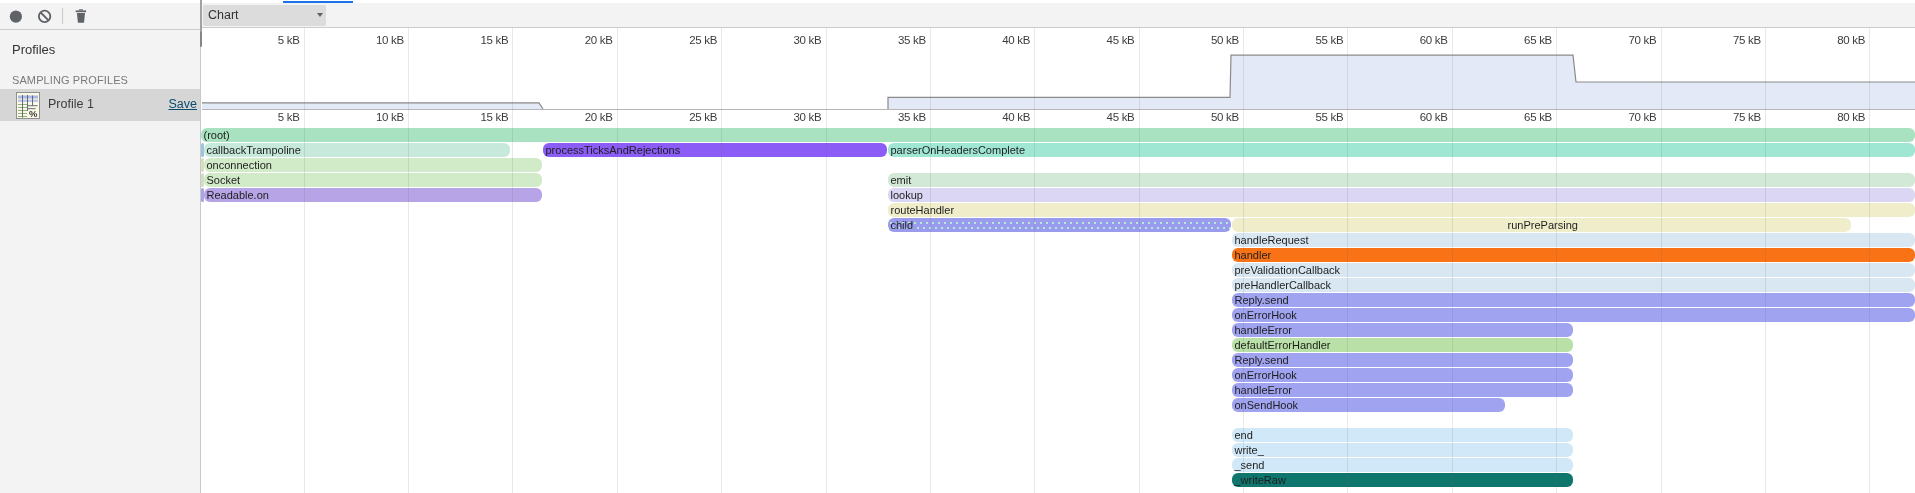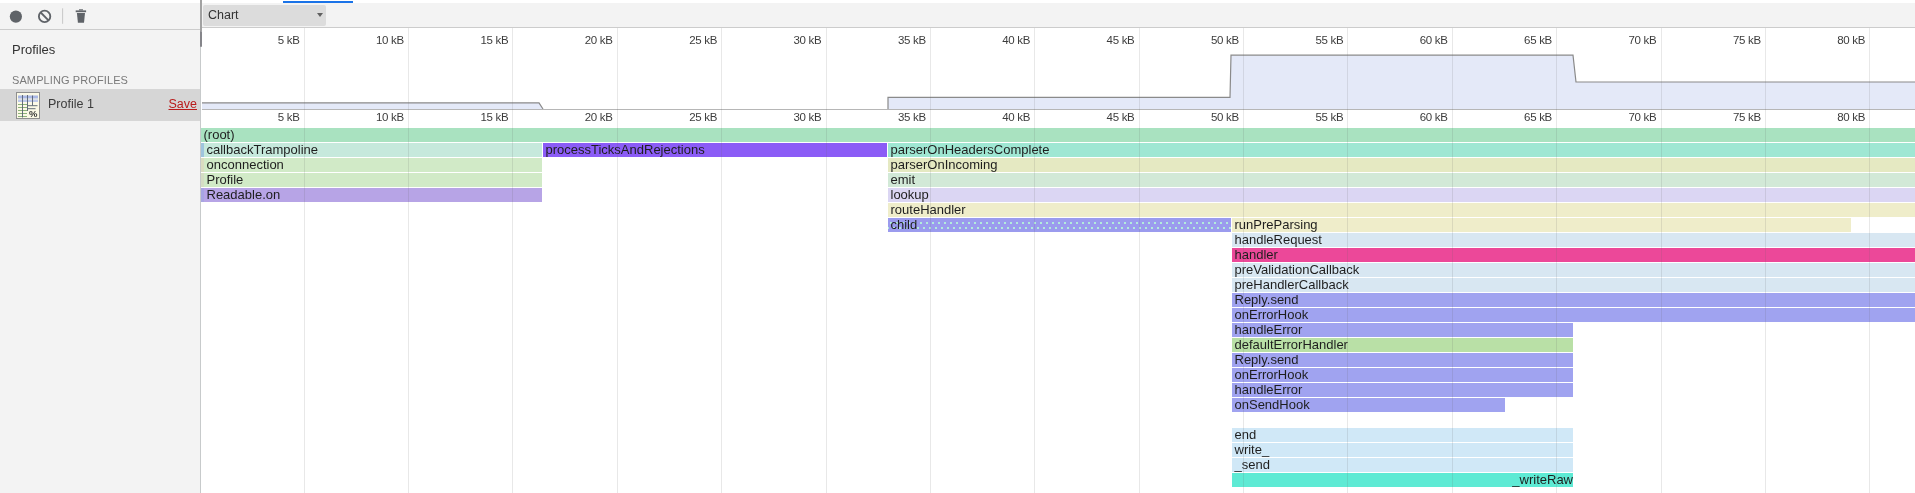--- a/index.html
+++ b/index.html
@@ -1,21 +1,21 @@
 <!DOCTYPE html>
 <html><head>
 <meta charset="utf-8">
 <style>
   html,body{margin:0;padding:0;}
   body{font-family:"Liberation Sans", sans-serif; width:1915px; height:493px; overflow:hidden; background:#fff;}
   #page{position:relative; width:1915px; height:493px; overflow:hidden;}
   .abs{position:absolute;}
   .lbl{position:absolute; font-size:11.5px; letter-spacing:-0.3px; color:#3c3c3c; width:96px; text-align:right; height:13px; line-height:13px;}
   .grid{position:absolute; top:28px; height:465px; width:1px; background:rgba(100,100,100,0.15); z-index:30;}
-  .blk{position:absolute; height:14px; line-height:14px; font-size:13px; color:#1e1e1e; padding-left:2.5px; box-sizing:border-box; white-space:nowrap; overflow:hidden; z-index:10;}
+  .blk{position:absolute; height:14px; line-height:14px; font-size:11px; color:#1e1e1e; padding-left:2.5px; box-sizing:border-box; white-space:nowrap; overflow:hidden; z-index:10;border-radius:6px;}
 </style>
 </head>
 <body>
 <div id="page">
 
   <div class="abs" style="left:0;top:0;width:1915px;height:3px;background:#fff;"></div>
   <div class="abs" style="left:0;top:2.5px;width:1915px;height:1px;background:#c9c9c9;"></div>
   <div class="abs" style="left:283px;top:0.5px;width:70px;height:3px;background:#1a73e8;"></div>
 
   <div class="abs" style="left:0;top:3px;width:200px;height:490px;background:#f3f3f3;"></div>
@@ -51,21 +51,21 @@
     <g stroke="#555f6e" stroke-width="0.9">
       <line x1="6.5" y1="3" x2="6.5" y2="25.5"></line>
         <line x1="11.5" y1="3" x2="11.5" y2="19"></line>
       <line x1="16.5" y1="3.5" x2="16.5" y2="13.5"></line>
       <line x1="11.5" y1="13.7" x2="21.5" y2="13.7"></line>
         <line x1="11.5" y1="16.7" x2="19.5" y2="16.7"></line>
     </g>
     <text x="13" y="24.6" font-size="9.5" font-weight="bold" fill="#3a3a3a" font-family="Liberation Sans">%</text>
   </svg>
   <div class="abs" style="left:48px;top:96.8px;font-size:12.5px;color:#3c3c3c;">Profile 1</div>
-  <div class="abs" style="left:168.5px;top:96.8px;font-size:12.5px;color:#b91c1c;text-decoration:underline;">Save</div>
+  <div class="abs" style="left:168.5px;top:96.8px;font-size:12.5px;color:#0c4a6e;text-decoration:underline;">Save</div>
 
   <div class="abs" style="left:202px;top:3px;width:1713px;height:24px;background:#f3f3f3;"></div>
   <div class="abs" style="left:202px;top:27px;width:1713px;height:1px;background:#cccccc;"></div>
   <div class="abs" style="left:202.5px;top:4.6px;width:123.5px;height:21px;background:#dcdcdc;border-radius:2px;"></div>
   <div class="abs" style="left:208px;top:5px;height:20px;line-height:20px;font-size:12.5px;color:#333;">Chart</div>
   <div class="abs" style="left:316.5px;top:13.2px;width:0;height:0;border-left:3.2px solid transparent;border-right:3.2px solid transparent;border-top:4.8px solid #606060;"></div>
 
   <div class="abs" style="left:202px;top:28px;width:1713px;height:79px;background:#fff;"></div>
   <svg class="abs" style="left:202px;top:28px;" width="1713" height="82" viewBox="0 0 1713 82">
     <path d="M0,81.3 L0,74.8 L337,74.8 L341,81.3 Z" fill="#e4e9f8"></path>
@@ -123,51 +123,50 @@
   <div class="grid" style="left:1347.4px;"></div>
   <div class="grid" style="left:1451.7px;"></div>
   <div class="grid" style="left:1556.1px;"></div>
   <div class="grid" style="left:1660.5px;"></div>
   <div class="grid" style="left:1764.9px;"></div>
   <div class="grid" style="left:1869.2px;"></div>
 
   <div class="blk" style="left:201px;top:128px;width:1714px;background:#a9e2c0;">(root)</div>
 
   <div class="blk" style="left:201px;top:143px;width:2.5px;background:#9fc4dd;padding:0;"></div>
-  <div class="blk" style="left:204px;top:143px;width:338px;background:#c6e9dc;">callbackTrampoline</div>
+  <div class="blk" style="left:204px;top:143px;width:306px;background:#c6e9dc;">callbackTrampoline</div>
   <div class="blk" style="left:543px;top:143px;width:344px;background:#8b5cf6;">processTicksAndRejections</div>
   <div class="blk" style="left:888px;top:143px;width:1027px;background:#9fe7d3;">parserOnHeadersComplete</div>
 
   <div class="blk" style="left:201px;top:158px;width:2.5px;background:#dadcc0;padding:0;"></div>
   <div class="blk" style="left:204px;top:158px;width:338px;background:#d1eac7;">onconnection</div>
-  <div class="blk" style="left:888px;top:158px;width:1027px;background:#e5e9c2;">parserOnIncoming</div>
 
   <div class="blk" style="left:201px;top:173px;width:2.5px;background:#d5ddc4;padding:0;"></div>
-  <div class="blk" style="left:204px;top:173px;width:338px;background:#d1eac7;">Profile</div>
+  <div class="blk" style="left:204px;top:173px;width:338px;background:#d1eac7;">Socket</div>
   <div class="blk" style="left:888px;top:173px;width:1027px;background:#d2e9d7;">emit</div>
 
   <div class="blk" style="left:201px;top:188px;width:2.5px;background:#a8a5e2;padding:0;"></div>
   <div class="blk" style="left:204px;top:188px;width:338px;background:#b7a4e6;">Readable.on</div>
   <div class="blk" style="left:888px;top:188px;width:1027px;background:#dbd6f3;">lookup</div>
 
   <div class="blk" style="left:888px;top:203px;width:1027px;background:#efedca;">routeHandler</div>
 
   <div class="blk" style="left:888px;top:218px;width:343px;background:#9b9bee;background-image:radial-gradient(circle, #b2ebdc 0.75px, rgba(0,0,0,0) 1.4px),radial-gradient(circle, #b2ebdc 0.75px, rgba(0,0,0,0) 1.4px);background-size:6px 14px,6px 14px;background-position:0px -2px,3px 3px;">child</div>
-  <div class="blk" style="left:1232px;top:218px;width:619px;background:#efedca;">runPreParsing</div>
+  <div class="blk" style="left:1232px;top:218px;width:619px;background:#efedca;text-align:center;">runPreParsing</div>
 
   <div class="blk" style="left:1232px;top:233px;width:683px;background:#d8e7f2;">handleRequest</div>
-  <div class="blk" style="left:1232px;top:248px;width:683px;background:#ec4899;">handler</div>
+  <div class="blk" style="left:1232px;top:248px;width:683px;background:#f97316;">handler</div>
   <div class="blk" style="left:1232px;top:263px;width:683px;background:#d8e7f2;">preValidationCallback</div>
   <div class="blk" style="left:1232px;top:278px;width:683px;background:#d8e7f2;">preHandlerCallback</div>
 
   <div class="blk" style="left:1232px;top:293px;width:683px;background:#a0a3f0;">Reply.send</div>
   <div class="blk" style="left:1232px;top:308px;width:683px;background:#a0a3f0;">onErrorHook</div>
   <div class="blk" style="left:1232px;top:323px;width:341px;background:#a0a3f0;">handleError</div>
   <div class="blk" style="left:1232px;top:338px;width:341px;background:#b9e0a6;">defaultErrorHandler</div>
   <div class="blk" style="left:1232px;top:353px;width:341px;background:#a0a3f0;">Reply.send</div>
   <div class="blk" style="left:1232px;top:368px;width:341px;background:#a0a3f0;">onErrorHook</div>
   <div class="blk" style="left:1232px;top:383px;width:341px;background:#a0a3f0;">handleError</div>
   <div class="blk" style="left:1232px;top:398px;width:273px;background:#a0a3f0;">onSendHook</div>
   <div class="blk" style="left:1232px;top:428px;width:341px;background:#d0e8f7;">end</div>
   <div class="blk" style="left:1232px;top:443px;width:341px;background:#d0e8f7;">write_</div>
   <div class="blk" style="left:1232px;top:458px;width:341px;background:#d0e8f7;">_send</div>
-  <div class="blk" style="left:1232px;top:473px;width:341px;background:#5eead4;text-align:right;">_writeRaw</div>
+  <div class="blk" style="left:1232px;top:473px;width:341px;background:#0f766e;">_writeRaw</div>
 </div>
 
 </body></html>

